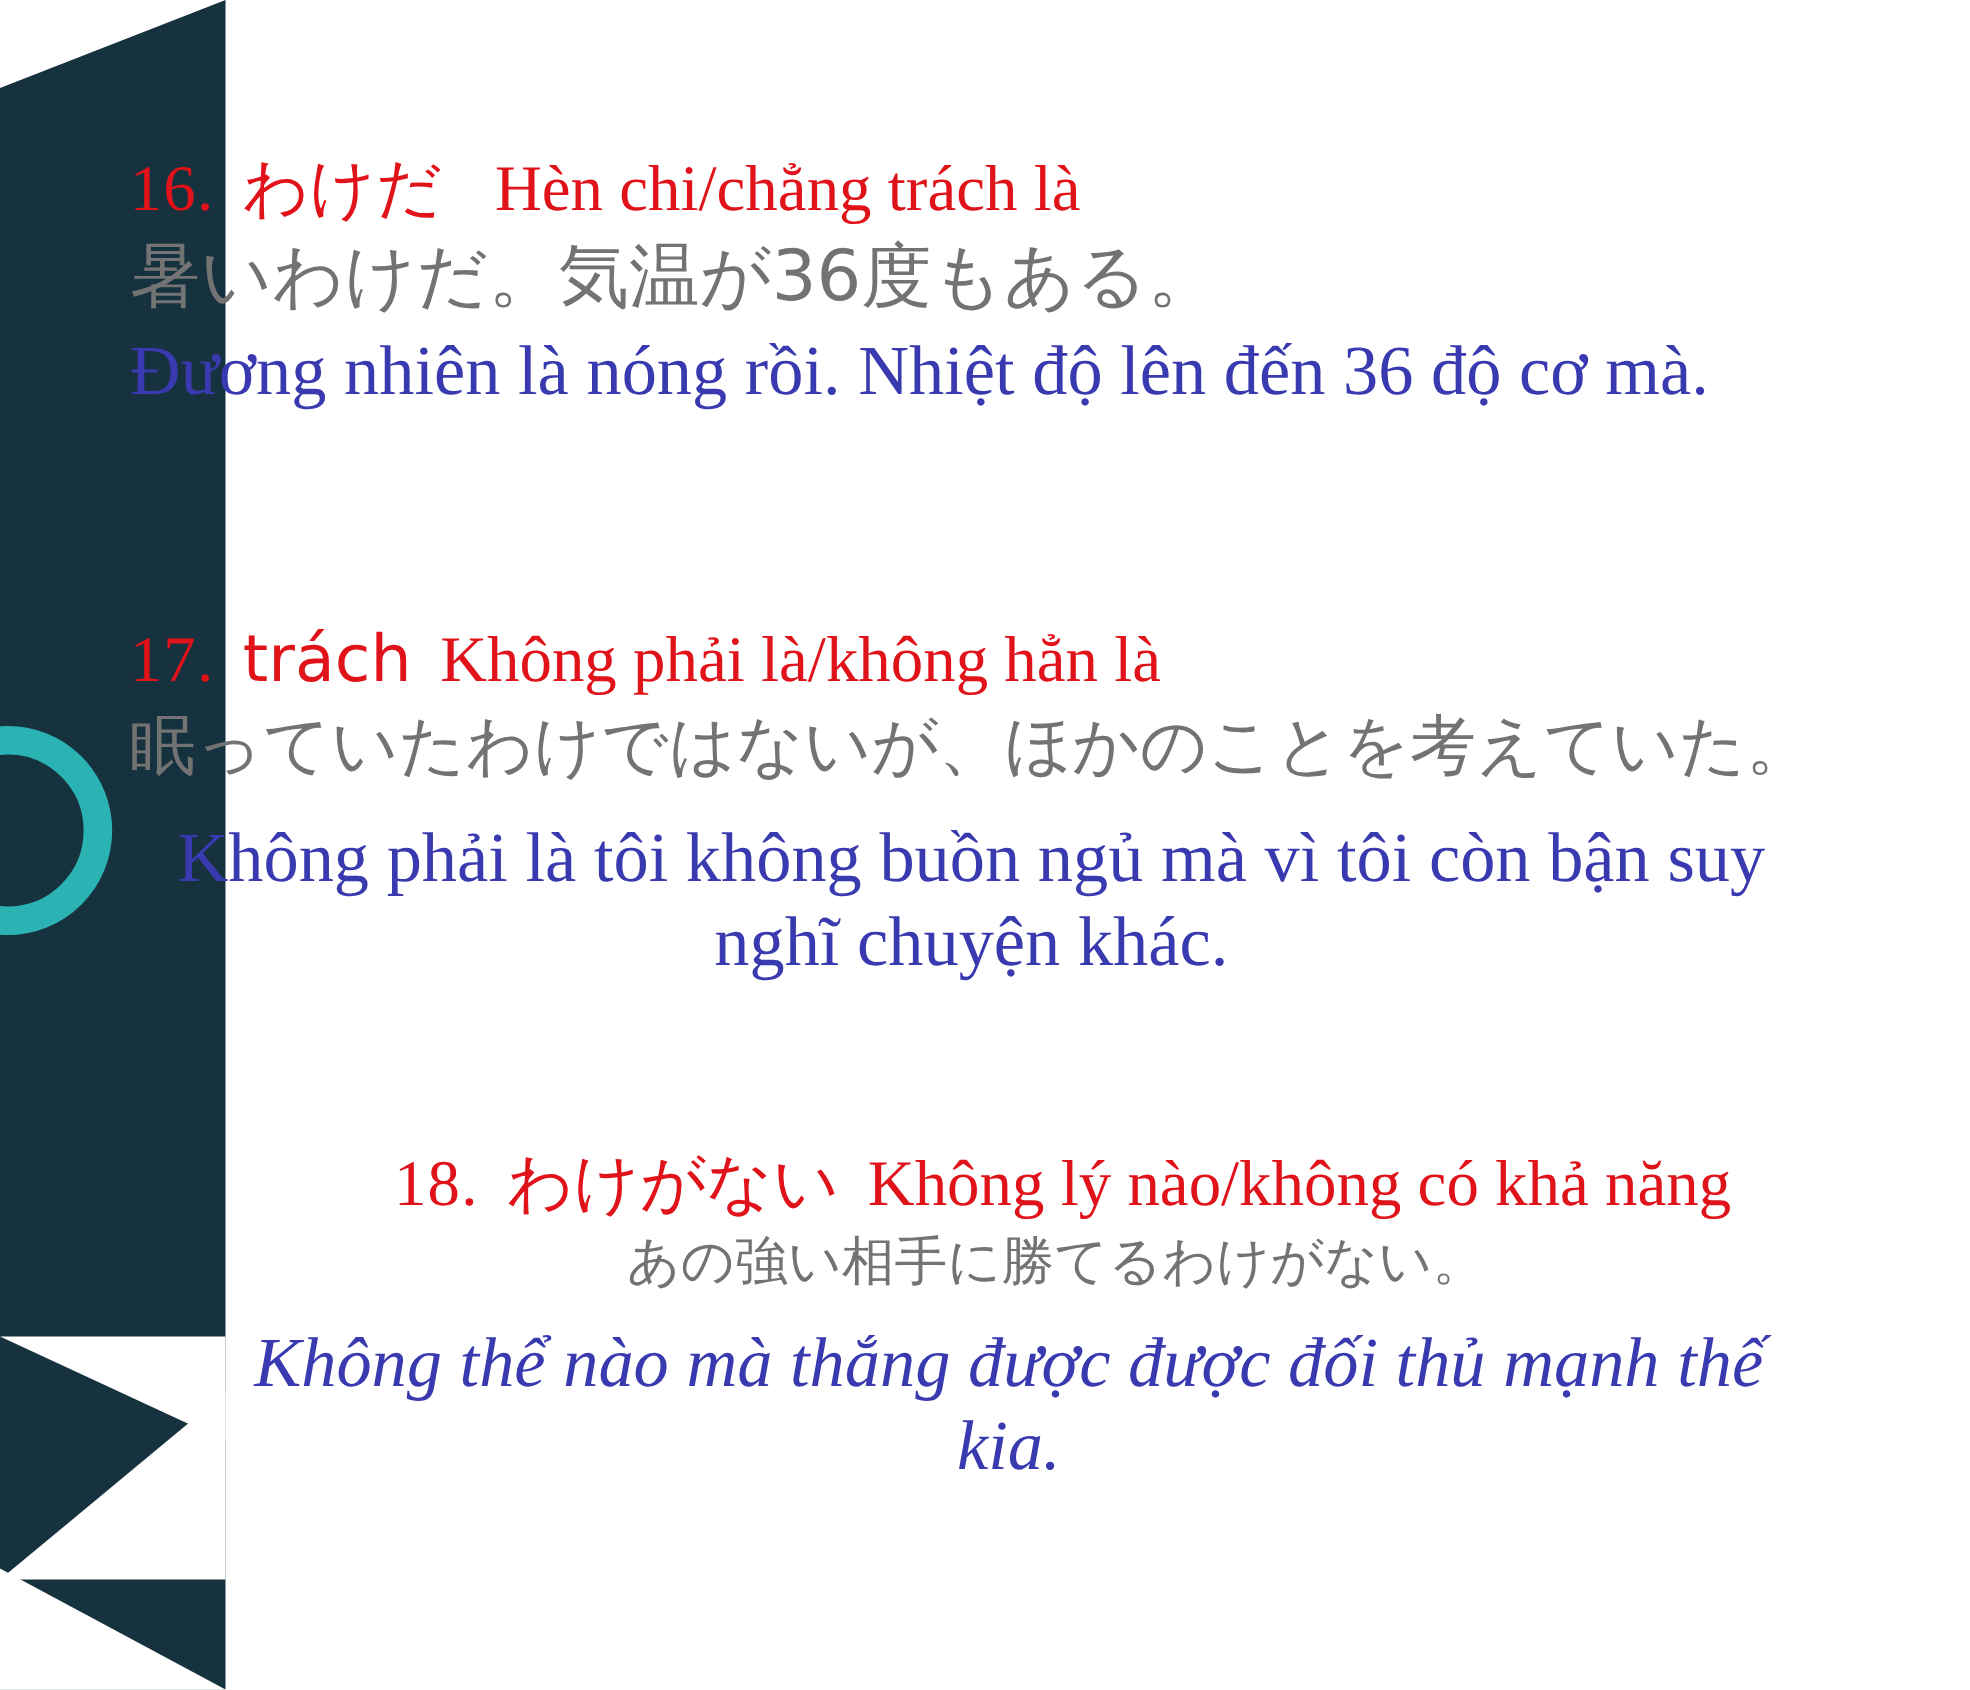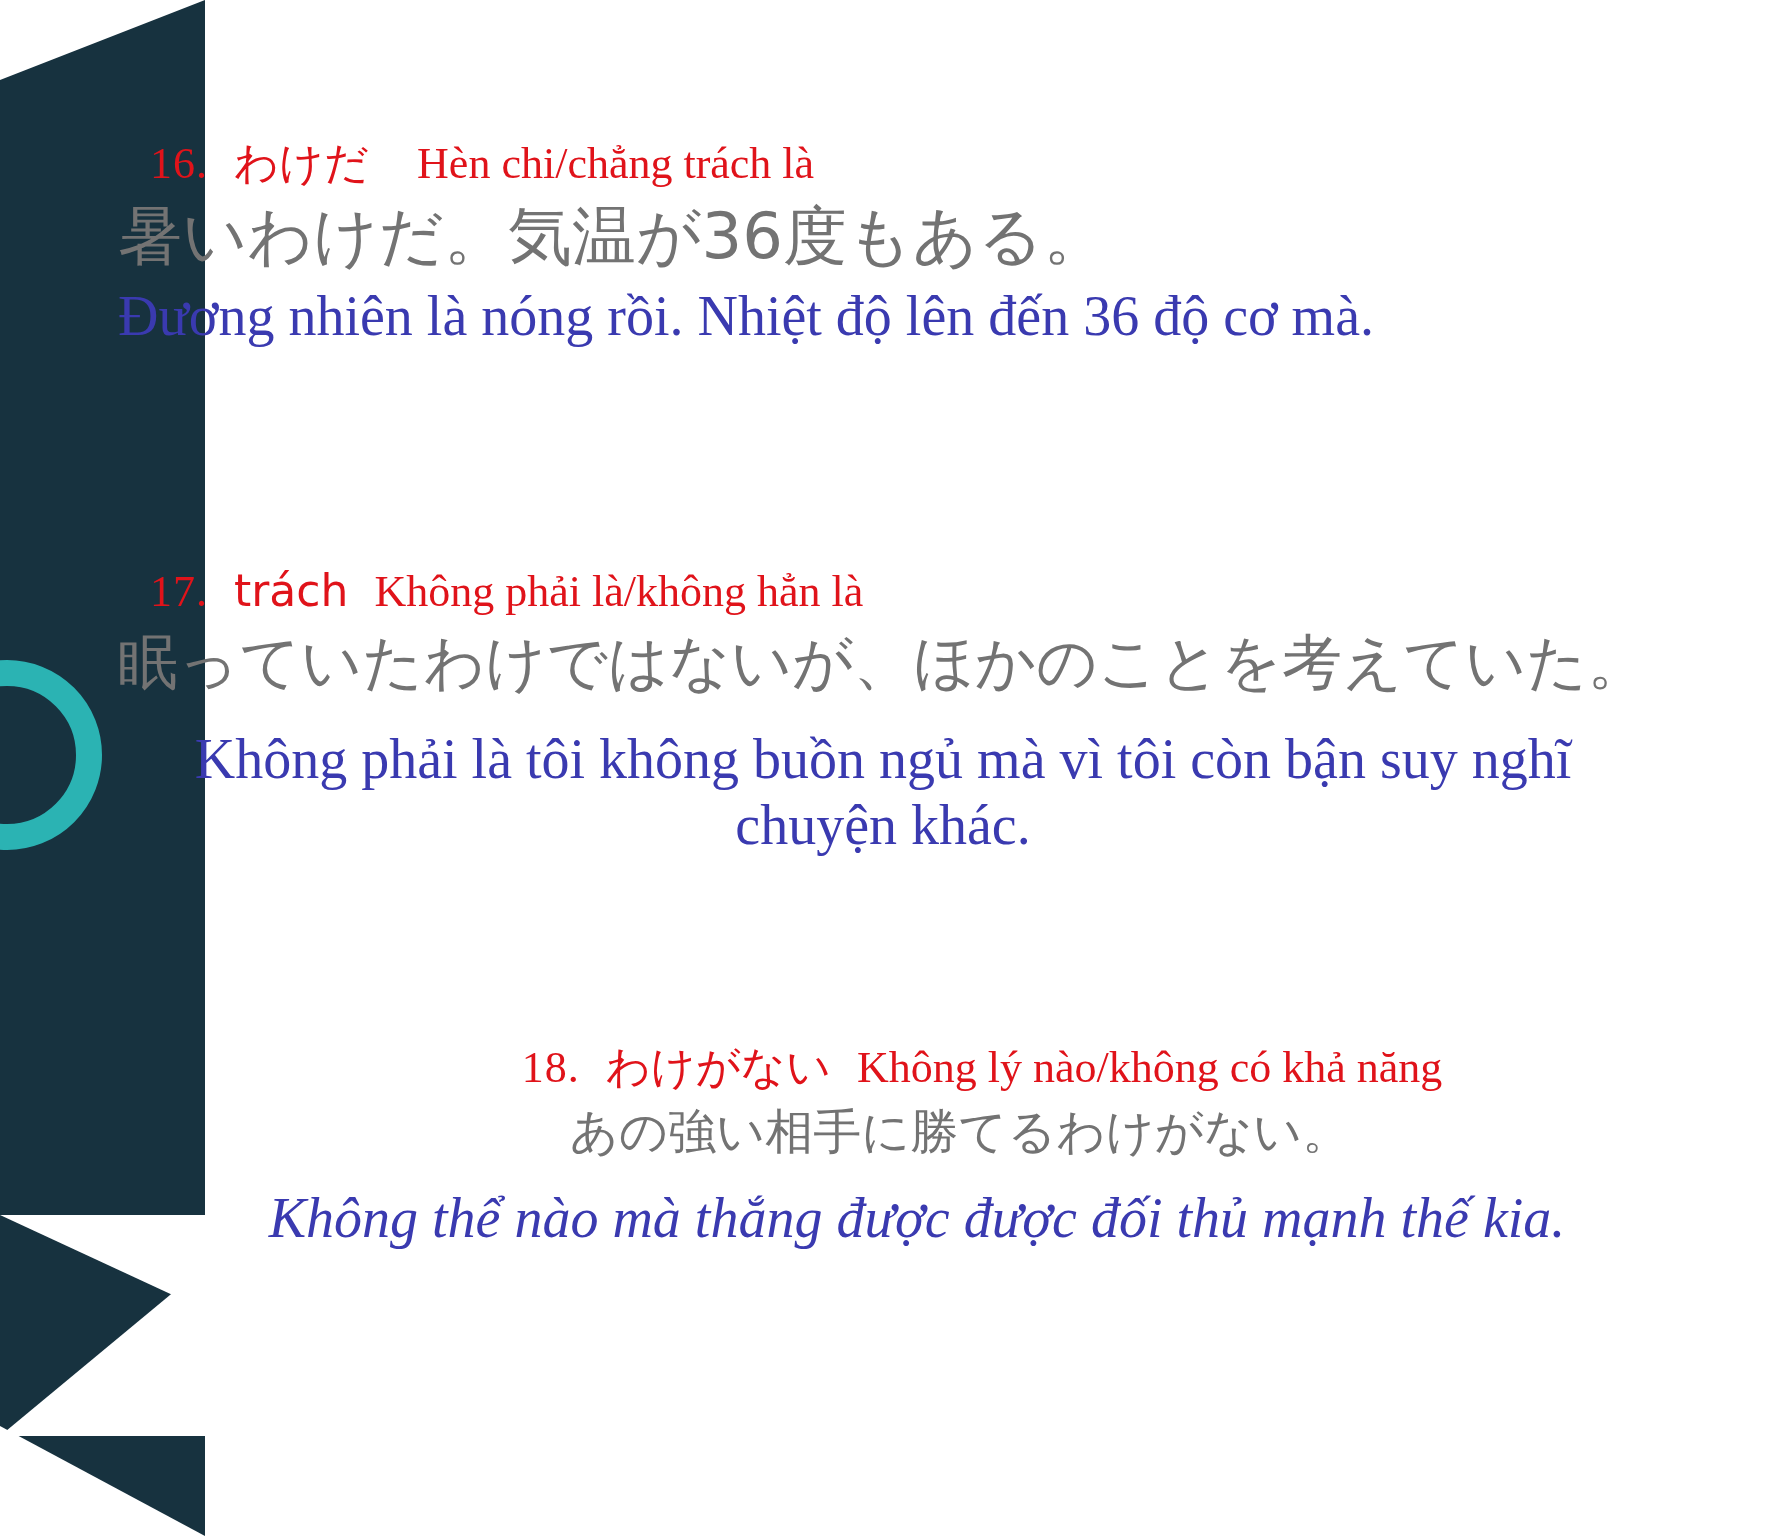--- a/index.html
+++ b/index.html
@@ -87,23 +87,22 @@
     width: 1791px;
     height: 1536px;
     z-index: 5;
   }
 
   .entry { position: absolute; }
 
   .line-head {
     white-space: nowrap;
     color: #e0131a;
-    font-size: 44px;
+    font-size: 59px;
     line-height: 1.05;
-    margin-left: 32px;
   }
   .jp {
     font-family: "DejaVu Sans", sans-serif;
     font-weight: 400;
   }
   .num {
     font-family: "Liberation Serif", serif;
     letter-spacing: 1px;
   }
   .head-vn {
@@ -113,21 +112,21 @@
   .jp-sentence {
     font-family: "DejaVu Sans", sans-serif;
     color: #737373;
     font-size: 62px;
     line-height: 1.12;
     white-space: nowrap;
   }
   .vn-trans {
     font-family: "Liberation Serif", serif;
     color: #3a3ab0;
-    font-size: 56px;
+    font-size: 64px;
     line-height: 1.18;
   }
 
   
   #entry-16 { left: 118px; top: 140px; width: 1640px; }
   #entry-16 .jp-sentence { font-size: 64px; margin-top: 14px; }
   #entry-16 .vn-trans { width: 1520px; margin-top: 10px; }
 
   #entry-17 { left: 118px; top: 568px; width: 1700px; }
   #entry-17 .jp-sentence { font-size: 60px; margin-top: 14px; }

